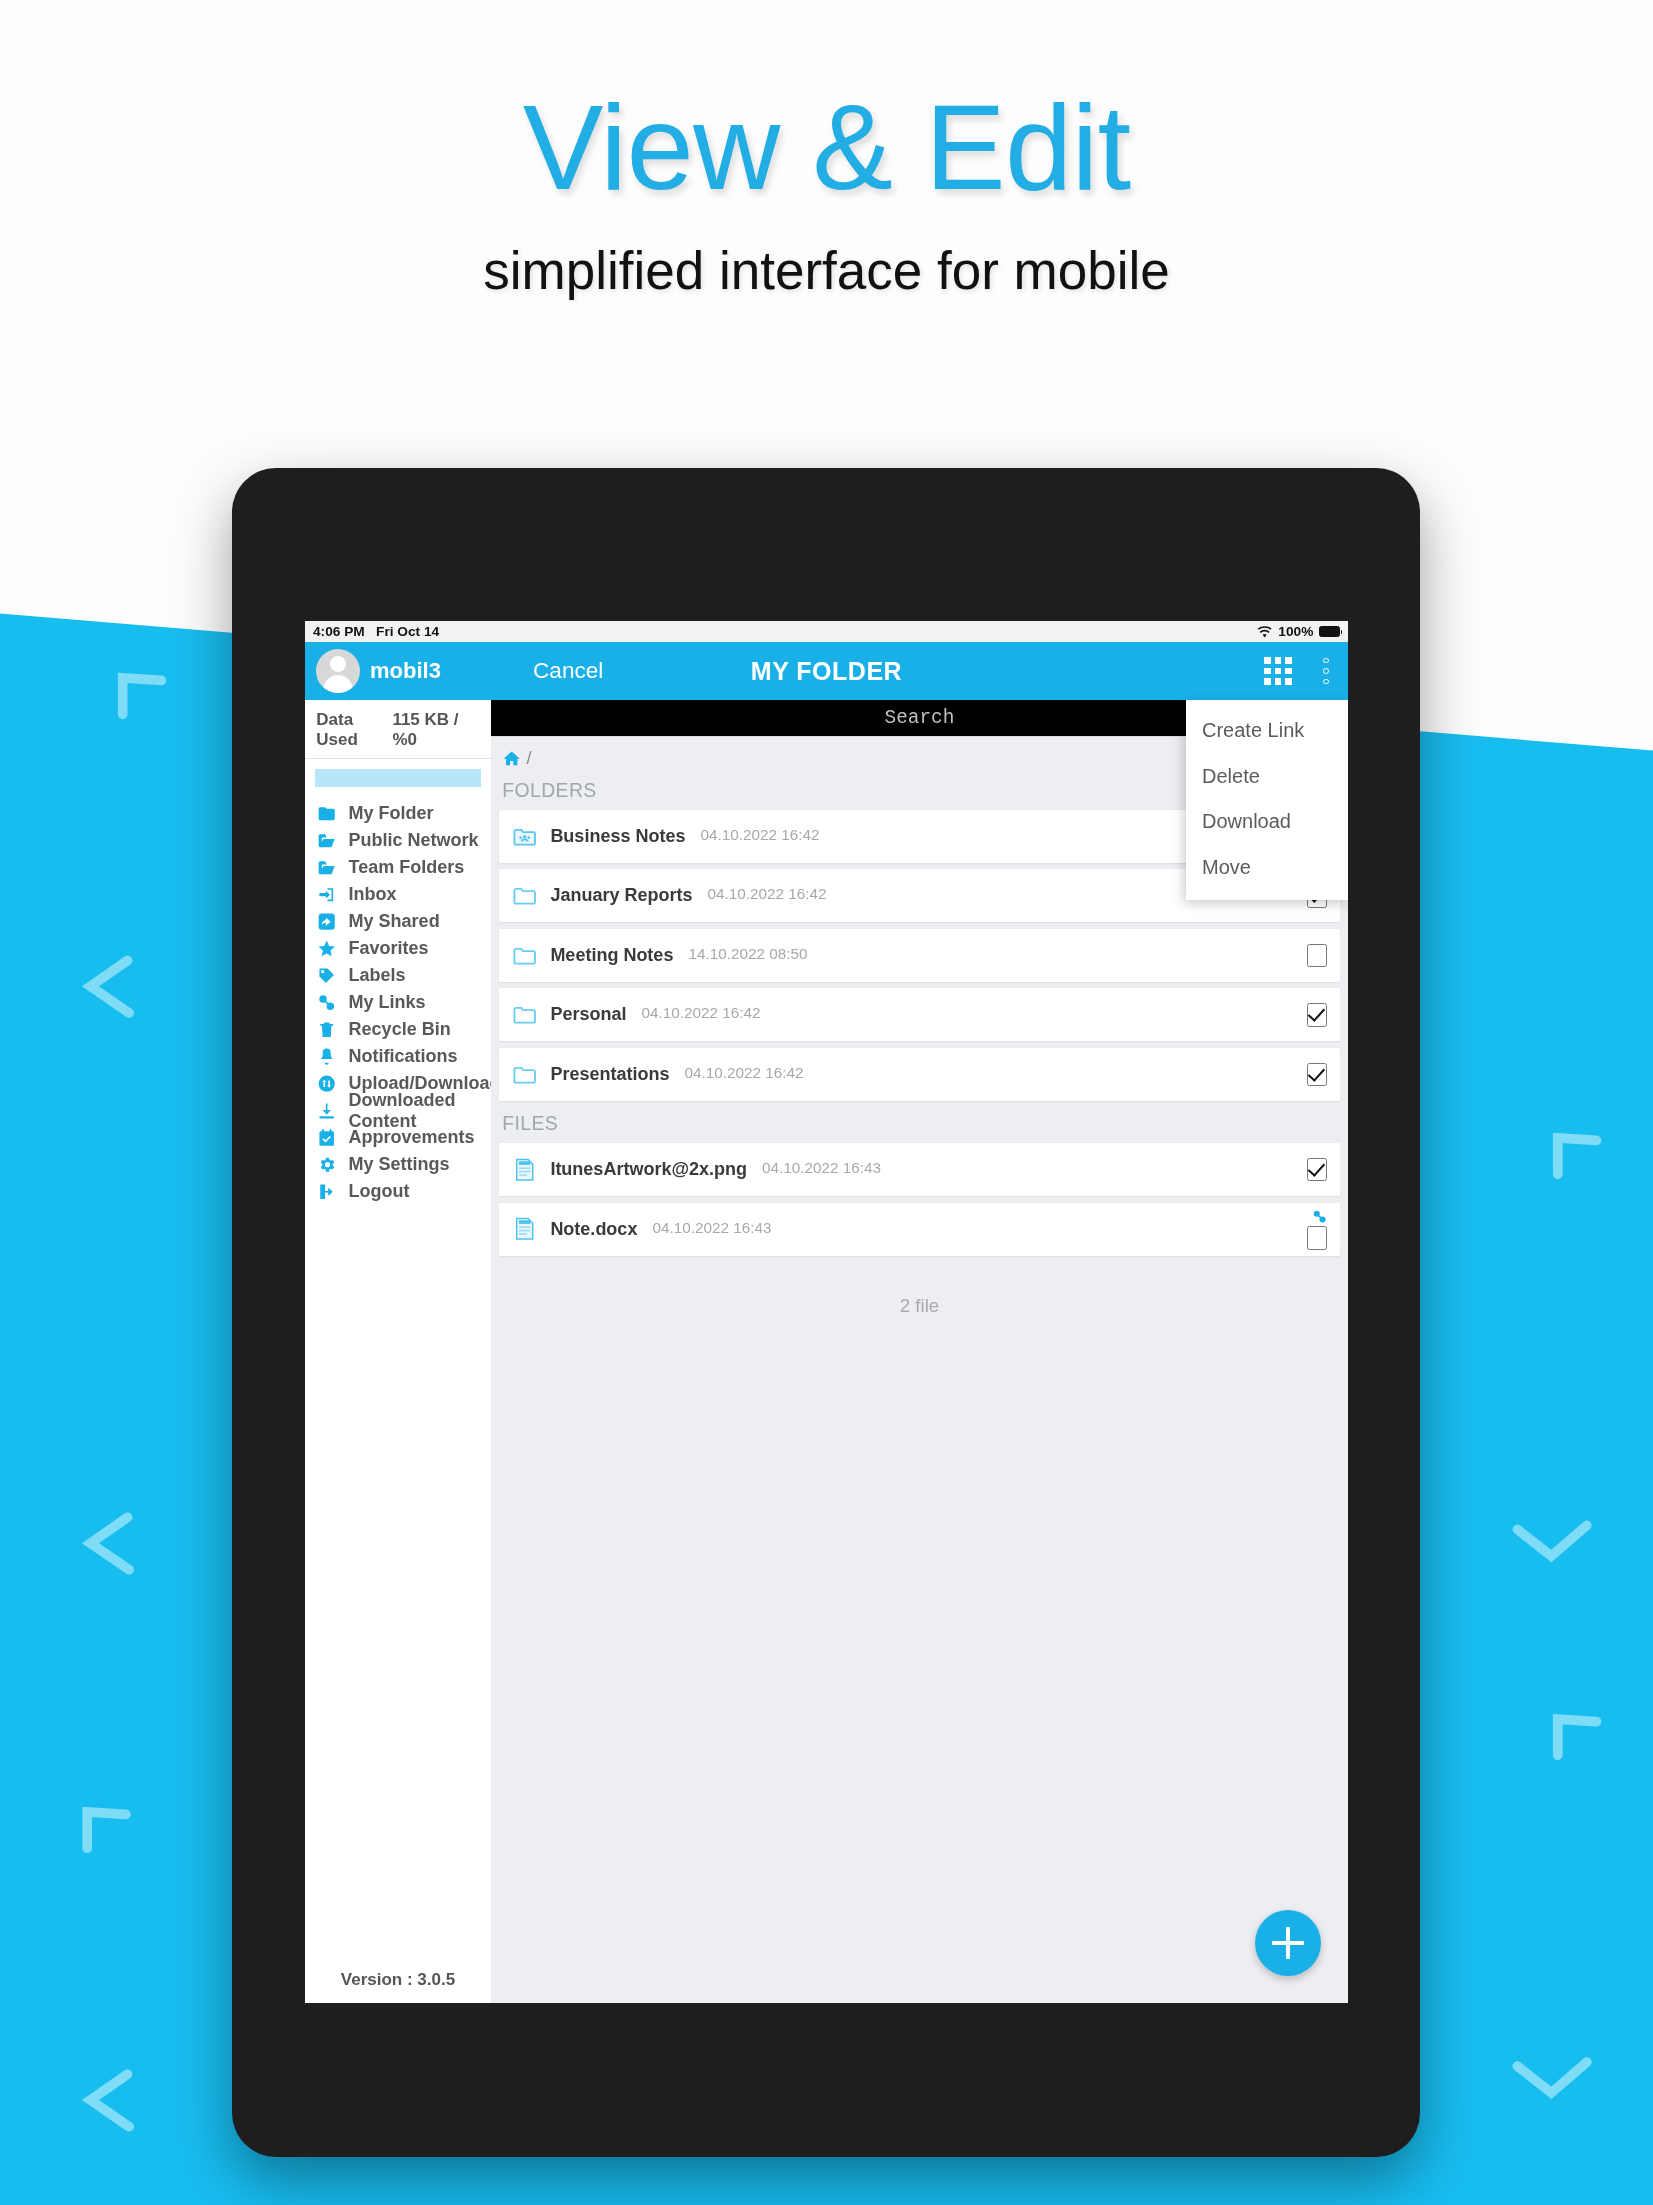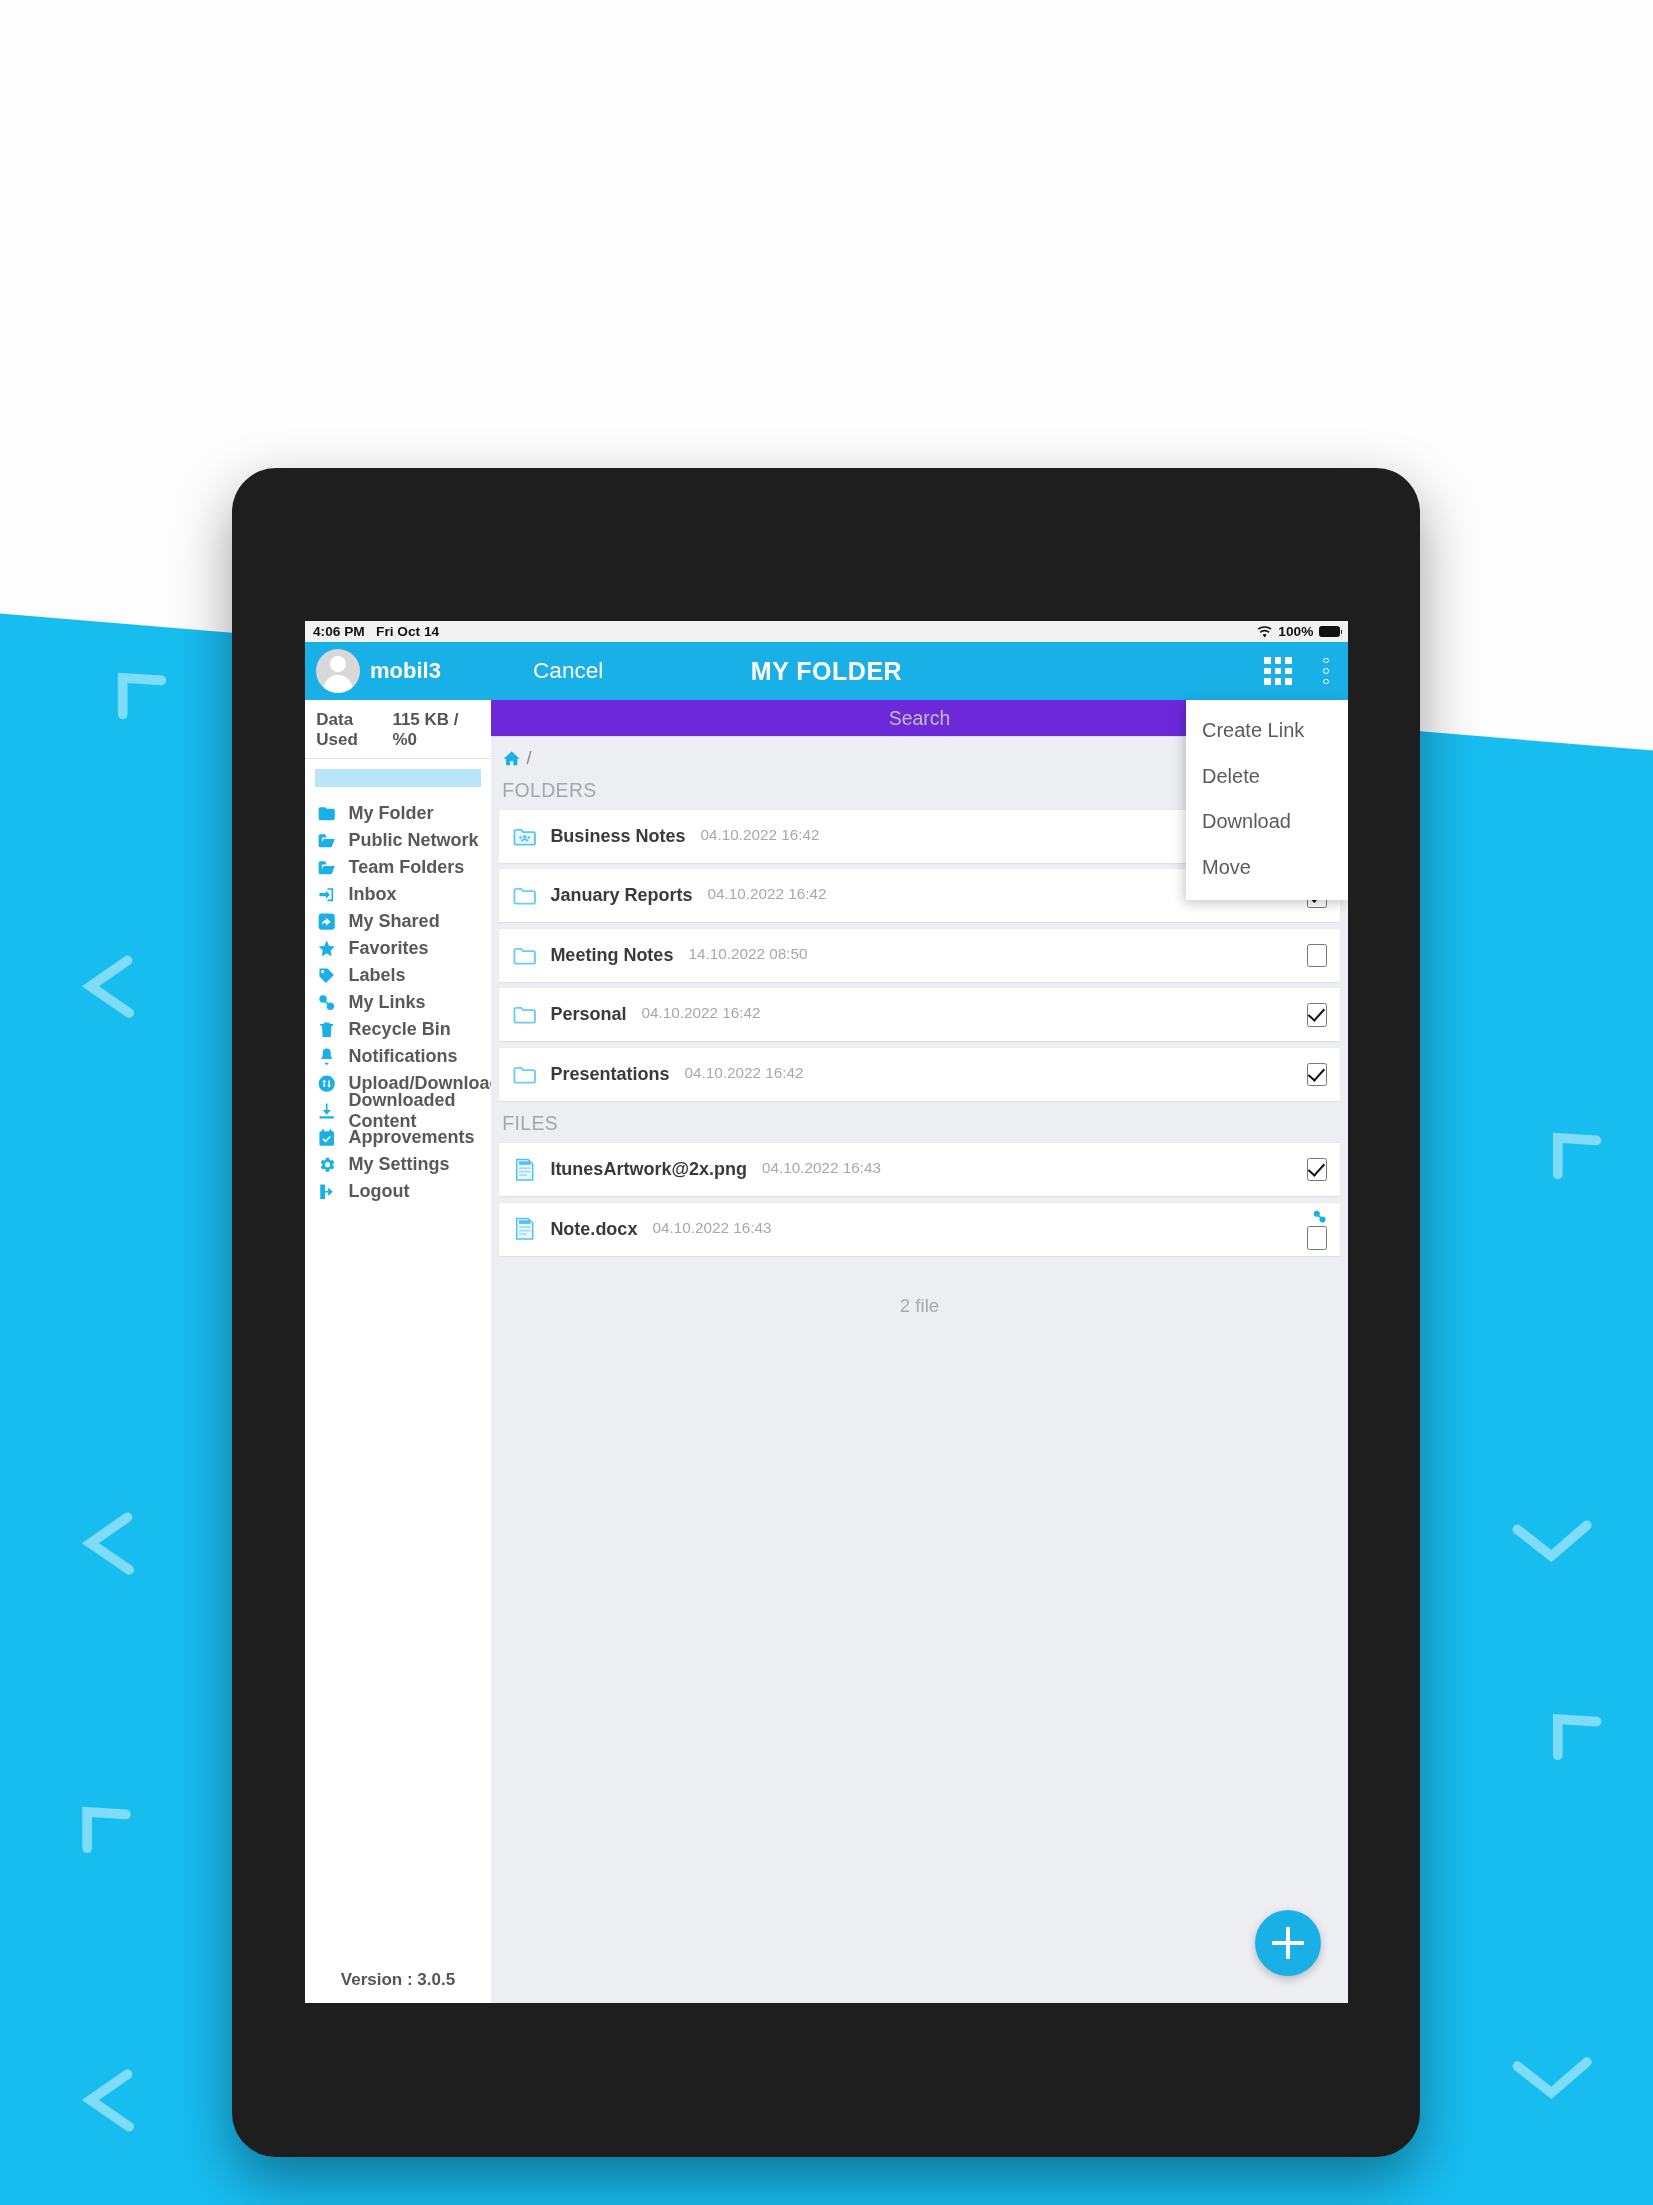--- a/index.html
+++ b/index.html
@@ -124,23 +124,23 @@
   .side-ico { width: 21px; height: 21px; flex: none; display: flex; align-items: center; justify-content: center; color: #19b0e8; }
   .side-ico svg { width: 19.4px; height: 19.4px; fill: #19b0e8; }
   .version {
     position: absolute; bottom: 13px; left: 0; right: 0;
     text-align: center; font-size: 17px; font-weight: 700; color: #555;
   }
 
   
   .main { flex: 1; background: #eceef2; display: flex; flex-direction: column; position: relative; }
   .searchbar {
-    height: 37px; background: #6d28d9; border-bottom: 0.8px solid #dcdcdc;
+    height: 37px; background: #000000; border-bottom: 0.8px solid #dcdcdc;
     display: flex; align-items: center; justify-content: center;
-    font-size: 19.4px; color: #bfbfbf;
+    font-size: 19.4px; color: #bfbfbf; font-family: Liberation Mono, monospace;
   }
   .breadcrumb { display: flex; align-items: center; gap: 4.8px; padding: 11.3px 0 4.8px 11.3px; }
   .home-ico svg { width: 19.4px; height: 19.4px; fill: #19b0e8; display: block; }
   .bc-sep { font-size: 18px; color: #8b8b8b; }
   .section-head { padding: 4.8px 0 8px 11.3px; font-size: 19.4px; color: #a3a6ad; letter-spacing: 0.4px; }
   .row {
     background: #fff; margin: 0 8px 6.5px 8px; height: 53px;
     display: flex; align-items: center; padding: 0 13px 0 9.7px;
     border-radius: 1.6px; position: relative;
     box-shadow: 0 0.8px 1.6px rgba(0,0,0,0.07);
@@ -198,20 +198,24 @@
       <path d="M160,1945 L112,1912 L158,1880"></path>
       <path d="M160,2635 L112,2602 L158,2570"></path>
       <path d="M108,2290 L108,2245 L156,2248"></path>
       <path d="M1930,1455 L1930,1410 L1978,1413"></path>
       <path d="M1930,2175 L1930,2130 L1978,2133"></path>
       <path d="M1880,1895 L1922,1928 L1966,1890"></path>
       <path d="M1880,2560 L1922,2593 L1966,2555"></path>
     </g>
   </svg>
 
+  <div class="promo">
+    <div class="promo-title">View &amp; Edit</div>
+    <div class="promo-sub">simplified interface for mobile</div>
+  </div>
 
   <div class="device">
     <div class="screen">
 
       <div class="statusbar">
         <div class="sb-left">
           <span>4:06 PM</span>
           <span>Fri Oct 14</span>
         </div>
         <div class="sb-right">

